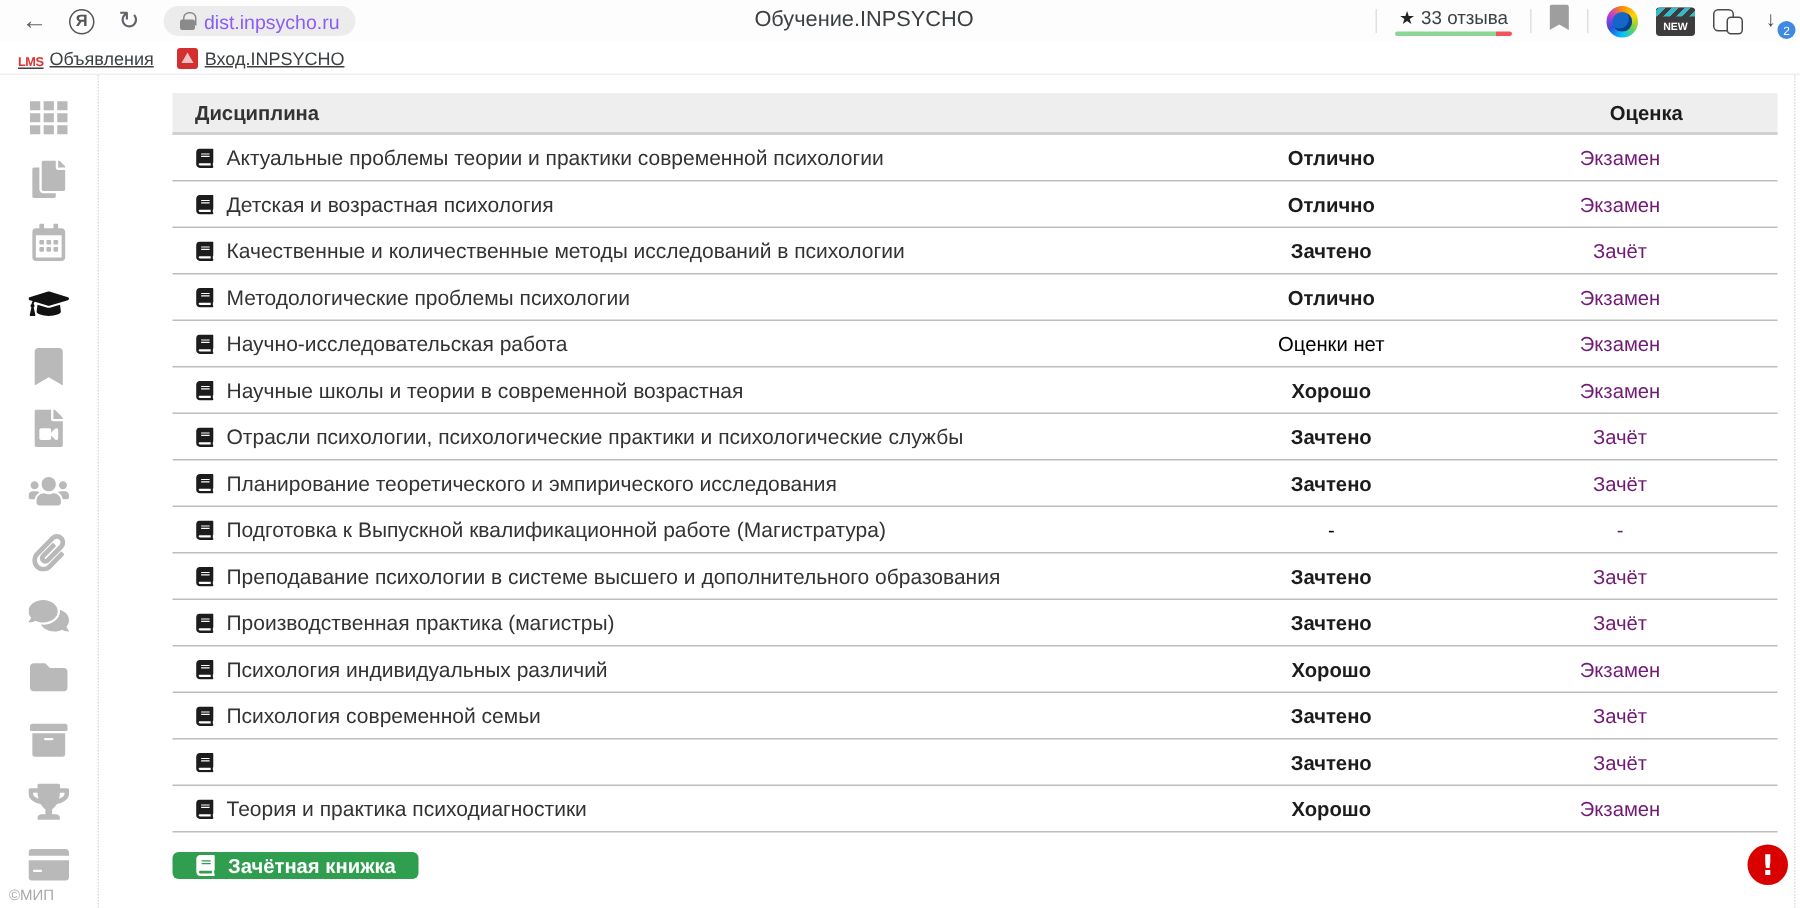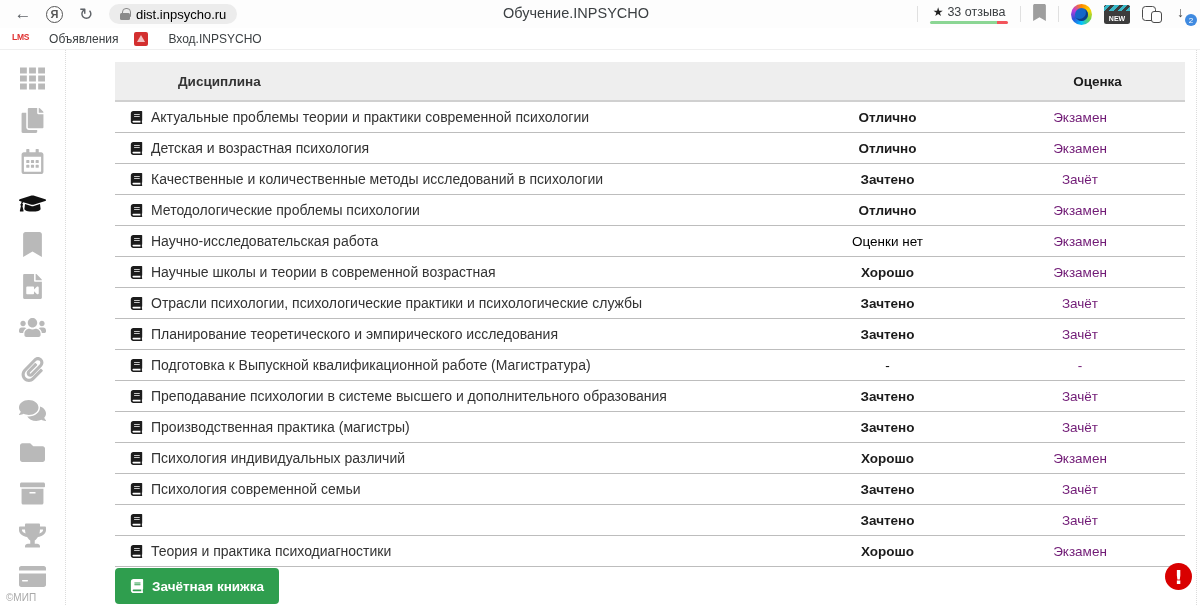--- a/index.html
+++ b/index.html
@@ -8,21 +8,21 @@
 
   
   .chrome { position:absolute; top:0; left:0; width:1200px; height:28px;
     background:#fdfdfd; display:flex; align-items:center; padding:0 10px; z-index:5; }
   .nav-btn { color:#5f6368; font-size:17px; width:26px; text-align:center; cursor:pointer; }
   .ya-circle { width:17px; height:17px; border:1.6px solid #555; border-radius:50%;
     color:#555; font-size:11px; font-weight:bold; display:flex; align-items:center;
     justify-content:center; margin:0 10px; }
   .addr-pill { display:flex; align-items:center; gap:6px; background:#ececec;
     border-radius:11px; height:20px; padding:0 11px; margin-left:10px;
-    color:#000000; font-size:13px; }
+    color:#8b5cf6; font-size:13px; }
   .lock { width:10px; height:12px; position:relative; display:inline-block; }
   .lock:before { content:""; position:absolute; top:0; left:1.5px; width:7px; height:7px;
     border:1.6px solid #8a8a8a; border-radius:4px 4px 0 0; }
   .lock:after { content:""; position:absolute; bottom:0; left:0; width:10px; height:7px;
     background:#8a8a8a; border-radius:1.5px; }
   .page-title { position:absolute; left:48%; top:5px; transform:translateX(-50%);
     font-size:14.5px; color:#3c4043; white-space:nowrap; }
   .chrome-right { position:absolute; right:6px; top:0; height:28px; display:flex;
     align-items:center; gap:12px; }
   .vsep { width:1px; height:16px; background:#e0e0e0; }
@@ -51,21 +51,21 @@
   .dl-icon { position:relative; width:20px; height:20px; cursor:pointer; }
   .dl-arrow { position:absolute; left:3px; top:0; font-size:14px; color:#4a4a4a; }
   .dl-badge { position:absolute; right:-3px; bottom:-2px; width:12px; height:12px;
     border-radius:50%; background:var(--badge-blue); color:#fff; font-size:8px;
     display:flex; align-items:center; justify-content:center; }
 
   
   .bm-bar { position:absolute; top:28px; left:0; width:1200px; height:22px;
     background:#fff; display:flex; align-items:center; gap:8px; padding:0 8px;
     border-bottom:1px solid #efefef; font-size:12px; color:#3c4043; }
-  .bm-item { display:flex; align-items:flex-start; gap:20px; cursor:pointer; padding:0 4px; }
+  .bm-item { display:flex; align-items:flex-end; gap:4px; cursor:pointer; padding:0 4px;text-decoration:underline; }
   .fav-lms { color:#e03131; font-weight:bold; font-size:8.5px; letter-spacing:-.3px; }
   .fav-mip { width:14px; height:14px; background:#d32f2f; border-radius:2px;
     display:flex; align-items:center; justify-content:center; }
   .fav-mip i { display:block; width:0; height:0; border-left:4px solid transparent;
     border-right:4px solid transparent; border-bottom:7px solid #f2c1c1; }
 
   
   .sidebar { position:absolute; top:50px; left:0; width:66px; height:555px;
     background:#fff; border-right:1px dotted #dcdcdc; display:flex;
     flex-direction:column; align-items:center; padding-top:10px; }
@@ -73,36 +73,36 @@
     justify-content:center; cursor:pointer; }
   .side-item svg { width:27px; height:25px; fill:#b9b9b9; }
   .side-item.active svg { fill:#111; }
   .side-footer { position:absolute; bottom:2px; left:6px; font-size:10px; color:#a9a9a9; }
 
   .right-edge { position:absolute; top:50px; right:3px; bottom:0; width:0;
     border-left:1px dotted #dcdcdc; }
 
   
   .main { position:absolute; left:115px; top:62px; width:1070px; }
-  .thead { height:40px; background:#eeeeee; display:flex; align-items:center;
-    font-size:13.5px; font-weight:bold; color:#333; border-bottom:2px solid #d0d0d0;padding-left:48px; }
+  .thead { height:28px; background:#eeeeee; display:flex; align-items:center;
+    font-size:13.5px; font-weight:bold; color:#333; border-bottom:2px solid #d0d0d0; }
   .trow { height:31px; display:flex; align-items:center;
     border-bottom:1px solid #bdbdbd; font-size:14px; color:#333; cursor:pointer; }
   .col-disc { flex:1; padding-left:15px; display:flex; align-items:center; gap:8px;
     white-space:nowrap; overflow:hidden; }
   .col-grade { width:175px; text-align:center; font-weight:bold; color:#1c1c1c;
     font-size:13.5px; }
   .col-system { width:210px; text-align:center; color:#701a75; font-size:13.5px; }
   .muted-grade { font-weight:normal; color:#000000; }
   .book-icon svg { width:13px; height:13px; fill:#1c1c1c; display:block; }
 
   
   .gradebook-btn { position:absolute; left:115px; top:568px; display:inline-flex;
     align-items:center; gap:8px; background:var(--accent-green); color:#fff;
-    border:none; border-radius:4px; height:36px; padding:0 15px; font-size:13.5px;
+    border:none; border-radius:4px; height:18px; padding:0 15px; font-size:13.5px;
     font-weight:bold; font-family:inherit; cursor:pointer; }
   .gradebook-btn svg { width:14px; height:14px; fill:#fff; }
   .alert-circle { position:absolute; right:8px; top:563px; width:27px; height:27px;
     border-radius:50%; background:var(--alert-red); color:#fff; display:flex;
     align-items:center; justify-content:center; font-size:19px; font-weight:bold;
     cursor:pointer; font-family:"DejaVu Sans",sans-serif; }
 </style>
 </head>
 <body>
 

